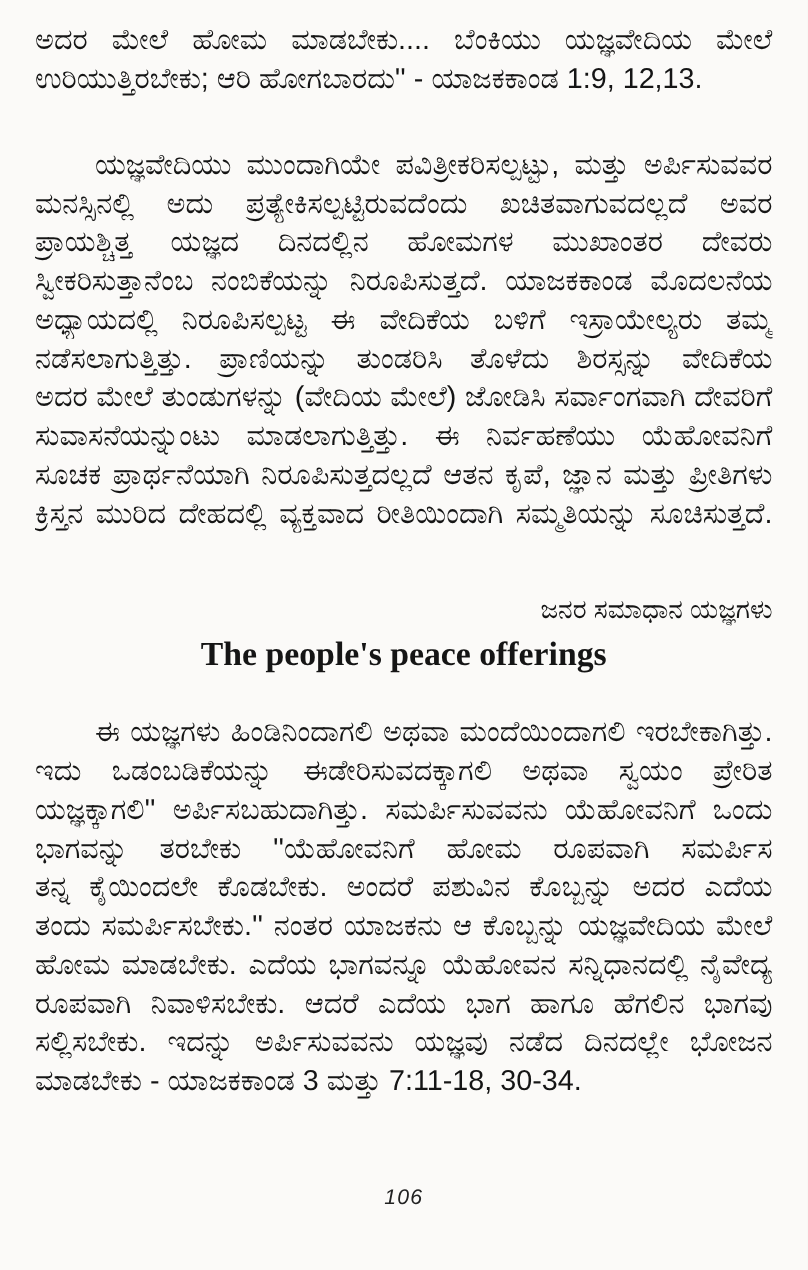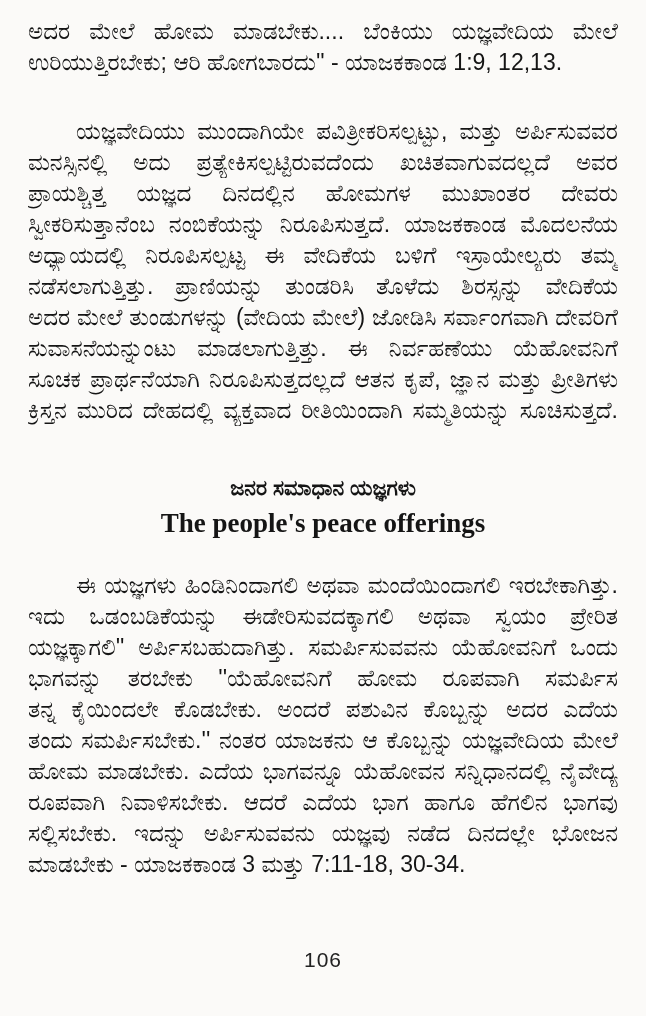--- a/index.html
+++ b/index.html
@@ -40,38 +40,40 @@
   }
   .line.indent {
     text-indent: 48px;
   }
   .heading-block {
     margin: 46px 0 28px 0;
     text-align: center;
   }
   .heading-kn {
     font-size: 21px;
-    font-weight: 700;
+    font-weight: 400;
     line-height: 32px;
+    text-align: right;
   }
   .heading-en {
     font-family: "Liberation Serif", serif;
     font-size: 27px;
     font-weight: 700;
     line-height: 38px;
   }
   .page-number {
     position: absolute;
     top: 948px;
     left: 0;
     right: 0;
     text-align: center;
-    font-size: 21px;
+    font-size: 17px;
     letter-spacing: 1px;
     color: #222;
+    font-style: italic;
   }
 </style>
 </head>
 <body>
 
 <div class="page">
   <div class="content">
 
     <div class="para">
       <div class="line">ಅದರ ಮೇಲೆ ಹೋಮ ಮಾಡಬೇಕು.... ಬೆಂಕಿಯು ಯಜ್ಞವೇದಿಯ ಮೇಲೆ ಯಾವಾಗಲೂ</div>

